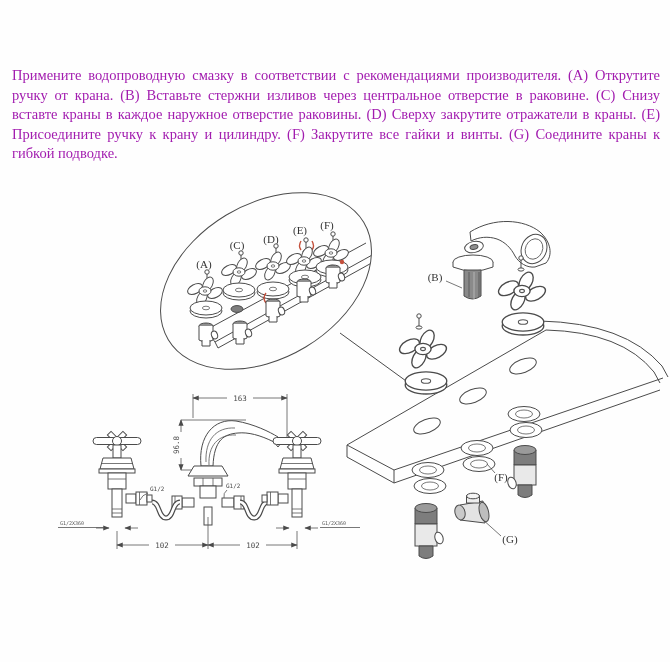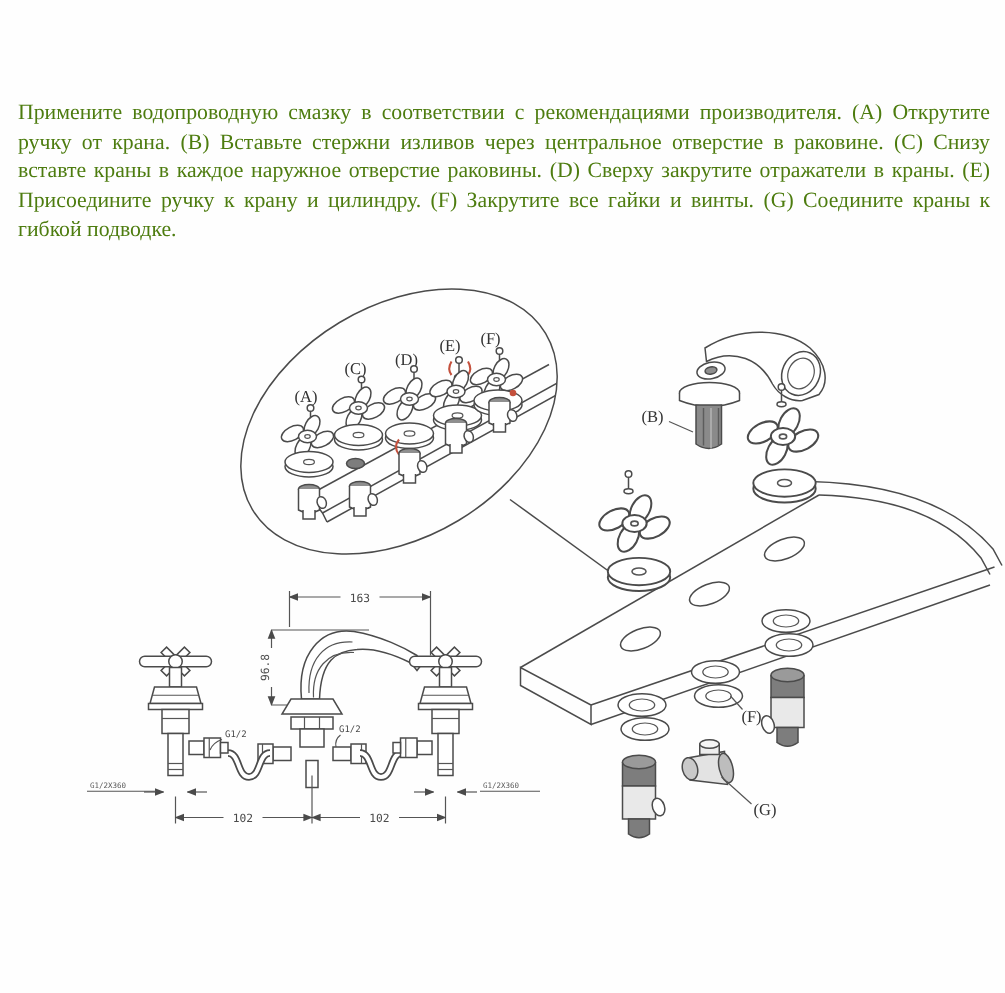--- a/index.html
+++ b/index.html
@@ -2,21 +2,21 @@
 <html><head>
 <meta charset="utf-8">
 <style>
   html,body{margin:0;padding:0;background:#ffffff;}
   .page{
     position:relative;width:670px;height:662px;background:#fefefe;overflow:hidden;
     font-family:"Liberation Serif", serif;
   }
   .instructions{
     position:absolute;left:12px;top:66px;width:648px;
-    font-size:14.5px;line-height:19.5px;color:#4d7c0f;text-align:justify;margin:0;
+    font-size:14.5px;line-height:19.5px;color:#a21caf;text-align:justify;margin:0;
   }
   svg{position:absolute;left:0;top:0;}
   svg text{font-family:"Liberation Serif", serif;fill:#3a3a3a;}
   text.dim{font-family:"DejaVu Sans Mono", monospace;font-size:7.5px;fill:#4a4a4a;}
   text.dim-small{font-family:"DejaVu Sans Mono", monospace;font-size:6px;fill:#4a4a4a;}
   text.dim-tiny{font-family:"DejaVu Sans Mono", monospace;font-size:5px;fill:#5a5a5a;}
   text.plabel{font-size:11px;fill:#333;}
   .ln{stroke:#4b4b4b;fill:none;stroke-width:1;}
   .lnt{stroke:#555;fill:none;stroke-width:0.8;}
   .wfill{fill:#ffffff;stroke:#4b4b4b;stroke-width:1;}

